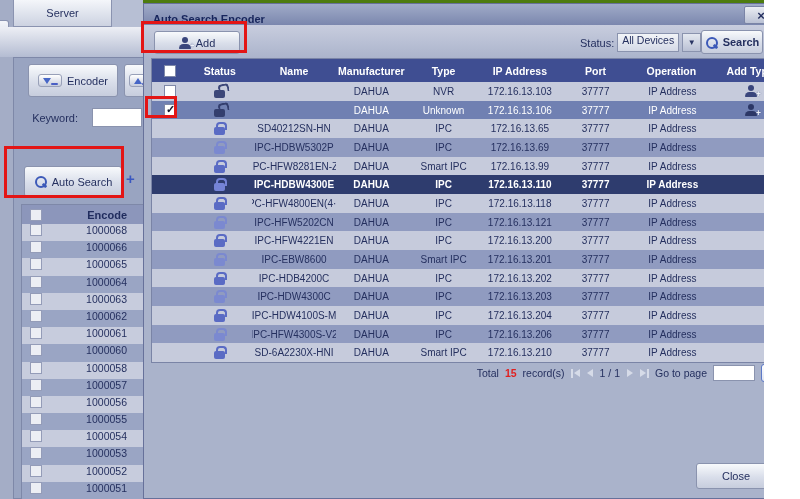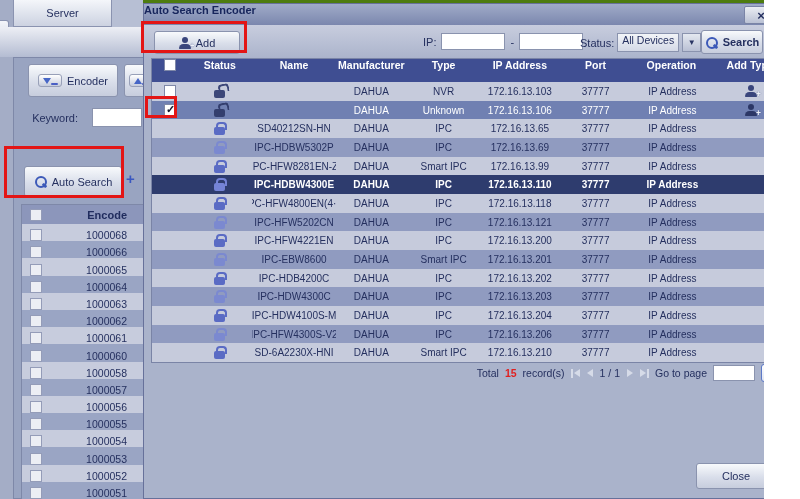--- a/index.html
+++ b/index.html
@@ -30,49 +30,49 @@
   .sel{width:50px;height:19px;background:#fff;border:1px solid #8a93ae;display:flex;align-items:center;padding-left:4px}
   .autosearch-btn{position:absolute;left:10px;top:108px;width:98px;height:31px;font-size:11px}
   .plus-btn{position:absolute;left:112px;top:112px;width:18px;height:24px;font-size:15px;font-weight:bold;color:#3a57c0}
   .mag{position:relative;display:inline-block;width:13px;height:13px;flex:none}
   .mag::before{content:"";position:absolute;top:1px;left:1px;width:8px;height:8px;border:2px solid #3c59b8;border-radius:50%}
   .mag::after{content:"";position:absolute;width:5px;height:3px;background:#3c59b8;transform:rotate(45deg);left:8px;top:9px;border-radius:1px}
 
   
   .enc-list{position:absolute;left:7px;top:146px;width:123px;height:296px;border:1px solid #7e88a8;overflow:hidden;display:flex;flex-direction:column}
   .enc-header{height:19px;background:#8c96bb;display:flex;align-items:center;font-weight:bold;color:#202c5e;flex:none}
-  .enc-row{flex:1;display:flex;align-items:flex-end;font-size:10.5px}
+  .enc-row{flex:1;display:flex;align-items:flex-start;font-size:10.5px}
   .enc-row.light{background:#c7ccdd}
   .enc-row.med{background:#9aa5c4}
   .enc-id{flex:1;text-align:right;padding-right:16px}
   .cb{display:inline-block;width:12px;height:12px;background:#fff;border:1px solid #7f88a8;position:relative;flex:none}
   .cb.gray{background:#eceef4;border-color:#949cb8}
   .cb.checked::after{content:"✓";position:absolute;left:1px;top:-2px;font-size:11px;font-weight:bold;color:#15172e}
   .enc-header .cb,.enc-row .cb{margin-left:8px}
 
   
   .dialog{position:absolute;left:143px;top:3px;width:657px;height:496px;background:#aab3cb;border:1px solid #67719a}
-  .titlebar{height:21px;background:linear-gradient(#a0abc8,#7b87ae);display:flex;align-items:flex-start;font-weight:bold;font-size:11px;color:#17255c}
+  .titlebar{height:21px;background:linear-gradient(#a0abc8,#7b87ae);display:flex;align-items:flex-end;padding-left:9px;font-weight:bold;font-size:11px;color:#17255c}
   .close-x{position:absolute;right:21px;top:2px;width:34px;height:18px;background:linear-gradient(#eaedf3,#bac1d4);border:1px solid #7a84a6;border-radius:2px;display:flex;align-items:center;justify-content:center;font-weight:bold;font-size:13px;color:#25305f}
   .dlg-toolbar{position:absolute;left:0;top:21px;width:100%;height:34px;background:linear-gradient(#c8cdde,#aab3cb)}
   .add-btn{position:absolute;left:10px;top:6px;width:86px;height:23px;font-size:11px}
   .person{position:relative;display:inline-block;width:12px;height:12px;flex:none}
   .person::before{content:"";position:absolute;top:0;left:3px;width:6px;height:6px;border-radius:50%;background:#39457c}
   .person::after{content:"";position:absolute;bottom:0;left:0;width:12px;height:5px;border-radius:6px 6px 1px 1px;background:#39457c}
   .person .plus{position:absolute;right:-4px;bottom:-2px;font-size:9px;line-height:9px;font-weight:bold;color:#eef1f8;text-shadow:0 0 1px #39457c}
   .ip-group{position:absolute;left:279px;top:8px;display:flex;align-items:center;gap:5px}
   .ip-input{width:64px;height:17px}
   .status-group{position:absolute;left:436px;top:8px;display:flex;align-items:center;gap:3px}
   .dd-box{width:62px;height:19px;background:linear-gradient(#f2f4f8,#d4d9e6);border:1px solid #8a93ae;display:flex;align-items:flex-start;padding-left:4px;font-size:10.5px}
   .dd-arrow{width:19px;height:19px;background:linear-gradient(#e4e8f0,#b9c0d4);border:1px solid #8a93ae;display:flex;align-items:center;justify-content:center;font-size:8px;color:#2a3563}
   .search-btn{position:absolute;left:557px;top:5px;width:62px;height:24px;font-size:11px;font-weight:bold}
 
   
   .dtable{position:absolute;left:7px;top:54px;width:640px;border:1px solid #7a84a6}
-  .t-header{height:23px;background:#3f4e92;color:#fff;display:flex;align-items:flex-start;font-weight:bold;font-size:10.5px}
+  .t-header{height:23px;background:#3f4e92;color:#fff;display:flex;align-items:center;font-weight:bold;font-size:10.5px}
   .t-body{height:280px;display:flex;flex-direction:column}
   .t-row{flex:1;display:flex;align-items:stretch;font-size:10px}
   .row-light{background:#c6cbdc}
   .row-medium{background:#909bc0}
   .row-selected{background:#7080b2;color:#fff}
   .row-dark{background:#2e3c6e;color:#fff;font-weight:bold}
   .cell{display:flex;align-items:center;justify-content:center;overflow:hidden;white-space:nowrap}
   .c0{width:36px}.c1{width:64px}.c2{width:85px}.c3{width:70px}.c4{width:75px}.c5{width:78px}.c6{width:74px}.c7{width:80px}.c8{width:78px}
   .padlock{position:relative;display:inline-block;width:11px;height:8px;border-radius:2px;background:#5a6bc4;margin-top:5px}
   .padlock::before{content:"";position:absolute;top:-5px;left:2px;width:7px;height:6px;border:2px solid #5a6bc4;border-bottom:none;border-radius:4px 4px 0 0}
@@ -238,26 +238,20 @@
     <div class="close-x">
       <span>×</span>
     </div>
 
     <div class="dlg-toolbar">
       <div class="btn add-btn">
         <span class="person">
             <span class="plus">+</span>
           </span>
         <span>Add</span>
-      </div>
-      <div class="ip-group">
-        <span>IP:</span>
-        <input class="tfield ip-input" style="">
-        <span>-</span>
-        <input class="tfield ip-input" style="">
       </div>
       <div class="status-group">
         <span>Status:</span>
         <span class="dd-box">
           <span>All Devices</span>
         </span>
         <span class="dd-arrow">
           <span>▼</span>
         </span>
       </div>

